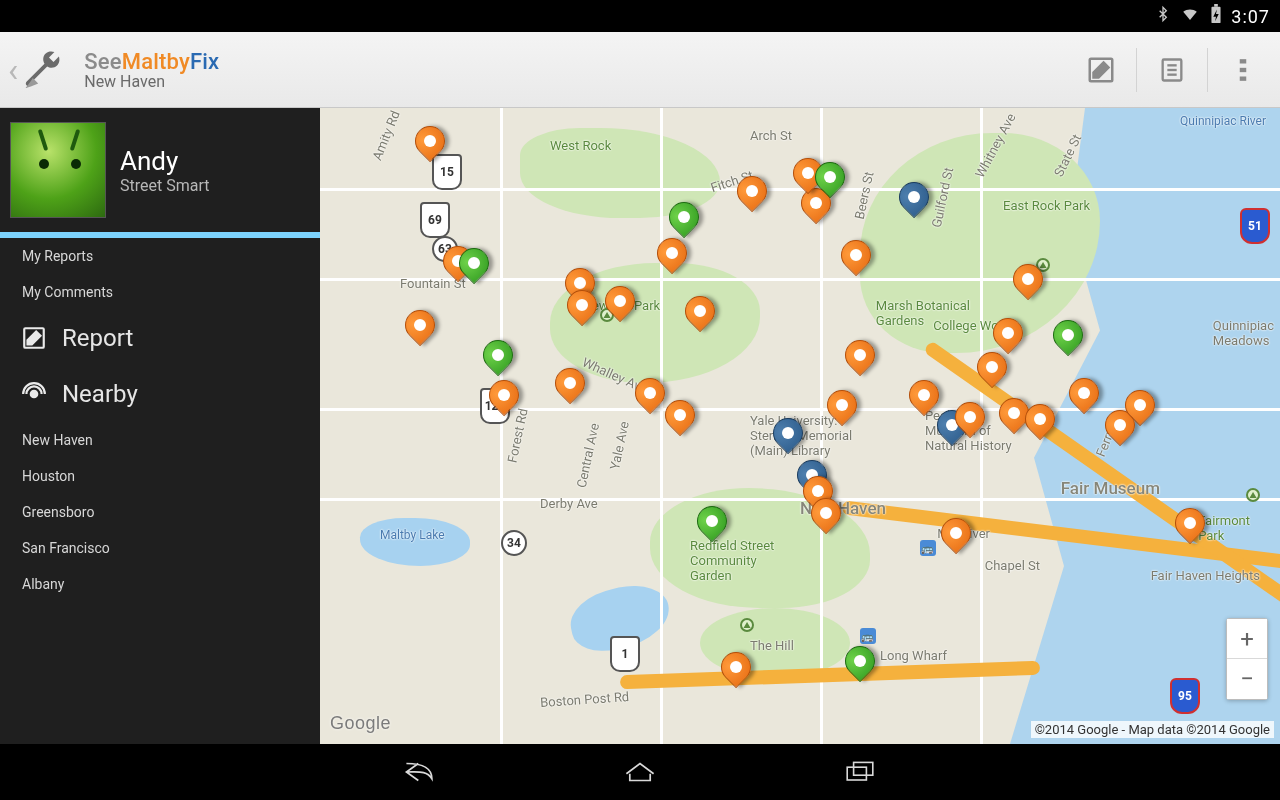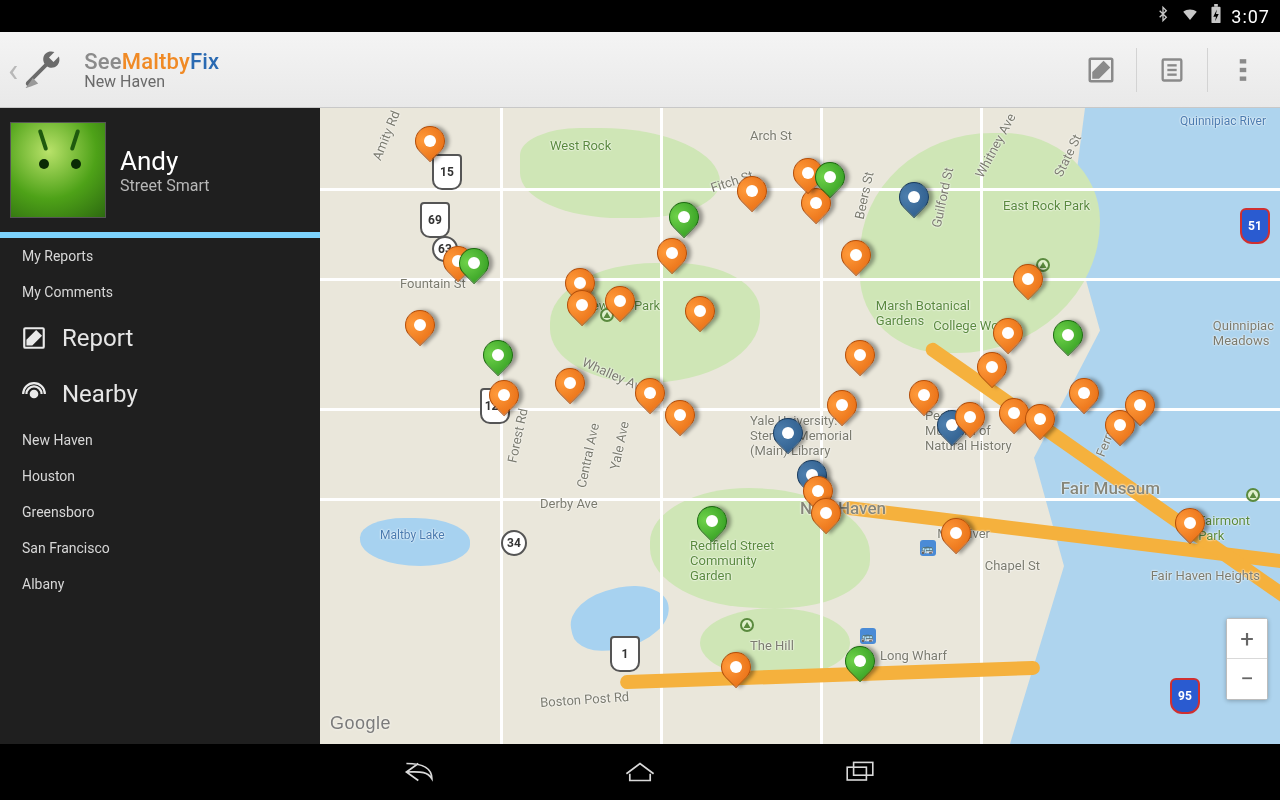--- a/index.html
+++ b/index.html
@@ -384,20 +384,21 @@
         <div class="pin orange" style="left: 416px; top: 574px;"></div>
         <div class="pin orange" style="left: 184px; top: 302px;"></div>
       </div>
 
     <div class="zoom">
       <button>+</button>
       <button>−</button>
     </div>
 
     <span class="google-logo">Google</span>
+    <span class="map-attr">©2014 Google - Map data ©2014 Google</span>
   </div>
 </div>
 
 <div class="nav-bar">
   <span class="nav-btn">
     <svg width="34" height="28" viewBox="0 0 40 28" fill="none" stroke="#d9d9d9" stroke-width="2">
         <path d="M18 4 4 14l14 10M4 14c14 0 24-2 30 8 0-14-12-18-30-18"></path>
       </svg>
   </span>
   <span class="nav-btn">

